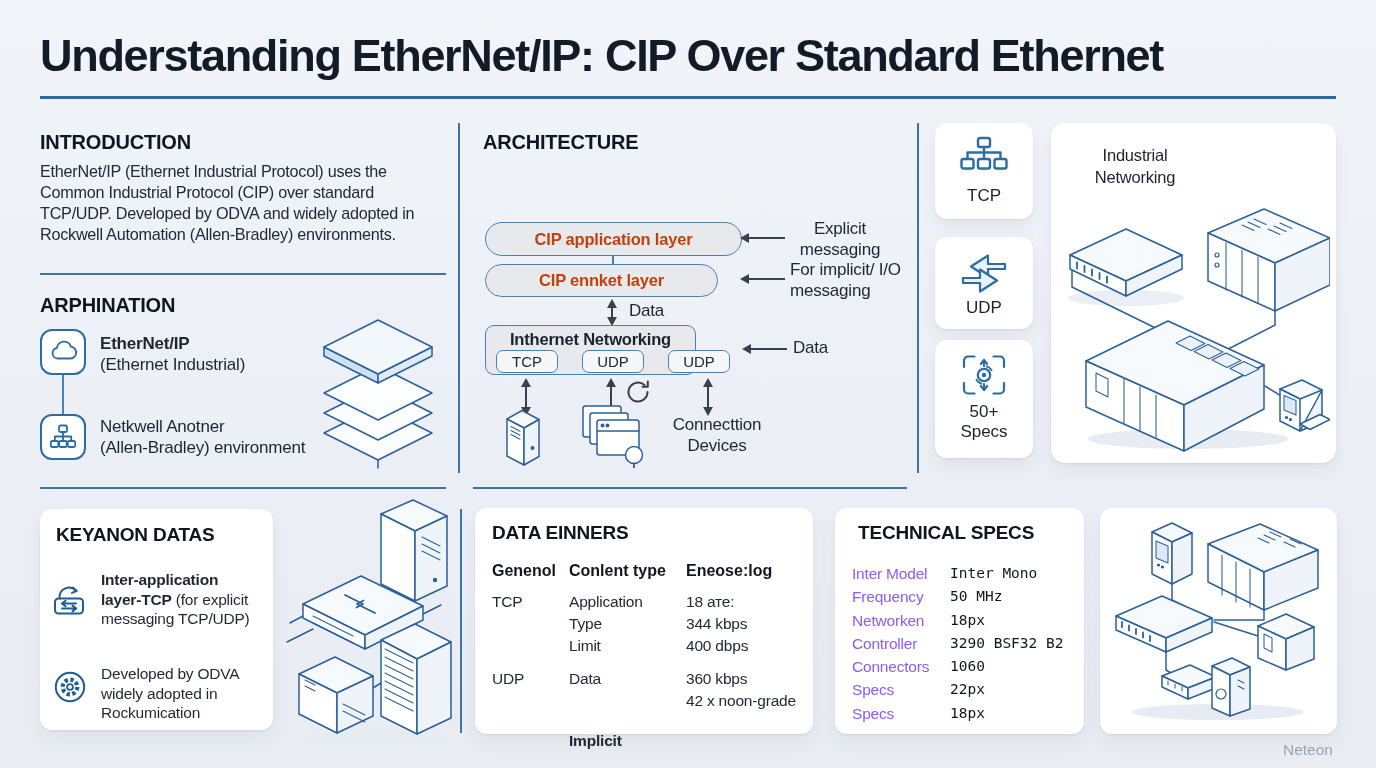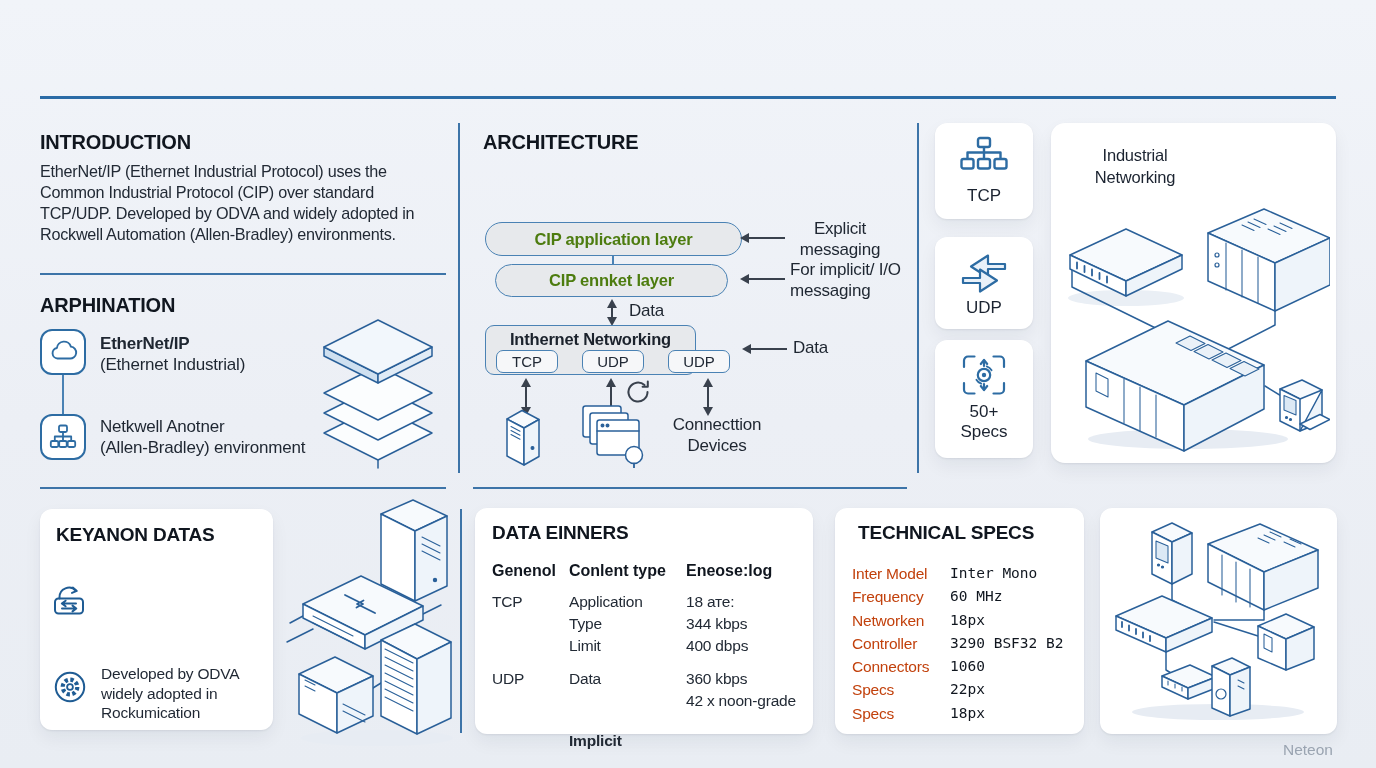--- a/index.html
+++ b/index.html
@@ -14,21 +14,21 @@
   .h-sec{font-size:20px;font-weight:800;letter-spacing:-.2px;color:#10161f;}
   .h-card{font-size:19px;font-weight:800;letter-spacing:-.2px;color:#10161f;}
   .body-text{font-size:16.2px;line-height:1.3;letter-spacing:-.25px;color:#222a35;}
   .card{position:absolute;background:#fff;border-radius:12px;
         box-shadow:0 1px 2px rgba(20,30,50,.08),0 8px 18px rgba(20,30,50,.06);}
   .icon-box{position:absolute;width:46px;height:46px;border:2.2px solid #2d6ca3;border-radius:12px;
             display:flex;align-items:center;justify-content:center;color:#2d6ca3;background:#fff;box-sizing:border-box;}
   .arp-text{position:absolute;font-size:17px;line-height:1.26;letter-spacing:-.2px;color:#1e2631;}
   .arp-text .t{font-weight:700;}
   .dbox{position:absolute;background:#e7e9ec;border:1.6px solid #4a82b4;border-radius:17px;
-        display:flex;align-items:center;justify-content:center;font-weight:700;font-size:16.5px;letter-spacing:-.2px;color:#4d7c0f;box-sizing:border-box;}
+        display:flex;align-items:center;justify-content:center;font-weight:700;font-size:16.5px;letter-spacing:-.2px;color:#c2410c;box-sizing:border-box;}
   .dbox3{position:absolute;background:#e7e9ec;border:1.6px solid #4a82b4;border-radius:9px;box-sizing:border-box;}
   .dbox3 .t3{text-align:center;margin-top:4px;font-weight:700;font-size:16.5px;letter-spacing:-.2px;color:#1b222c;}
   .chip{position:absolute;top:24px;width:62px;height:23px;background:#f6f7f9;border:1.5px solid #4a82b4;border-radius:7px;
         display:flex;align-items:center;justify-content:center;font-size:15px;color:#212935;box-sizing:border-box;}
   .conn{position:absolute;width:2px;background:#4a82b4;}
   .harrow{position:absolute;height:2.2px;background:#39414d;}
   .harrow::before{content:"";position:absolute;left:-8px;top:-4.2px;border-top:5.3px solid transparent;
                   border-bottom:5.3px solid transparent;border-right:9px solid #39414d;}
   .varrow{position:absolute;width:2.2px;background:#39414d;}
   .varrow::before{content:"";position:absolute;top:-8px;left:-4.2px;border-left:5.3px solid transparent;
@@ -38,35 +38,36 @@
   .dlabel{position:absolute;font-size:17px;line-height:1.22;letter-spacing:-.2px;color:#1e2631;}
   .proto-label{position:absolute;left:0;right:0;text-align:center;font-size:17px;font-weight:500;color:#1b2330;line-height:1.15;}
   .ind-label{position:absolute;font-size:16.5px;line-height:1.33;font-weight:500;color:#1b2330;text-align:center;letter-spacing:-.2px;}
   .ki-text{position:absolute;font-size:15.5px;line-height:1.27;letter-spacing:-.2px;color:#1f2733;}
   .ki-text b{font-weight:700;}
   .dt-grid{display:grid;grid-template-columns:77px 117px 1fr;}
   .dt-head{font-size:16px;font-weight:700;color:#10161f;white-space:nowrap;}
   .dt-cell{font-size:15.5px;color:#222a35;line-height:22px;white-space:nowrap;letter-spacing:-.2px;}
   .dt-cell.bold{font-weight:700;}
   .ts-grid{display:grid;grid-template-columns:98px 1fr;}
-  .ts-label{font-size:15.5px;color:#c2410c;line-height:23.3px;letter-spacing:-.2px;}
+  .ts-label{font-size:15.5px;color:#8b5cf6;line-height:23.3px;letter-spacing:-.2px;}
   .ts-value{font-family:"DejaVu Sans Mono",monospace;font-size:14.5px;color:#10161f;line-height:23.3px;white-space:nowrap;}
   .brand{position:absolute;font-size:15.5px;color:#9aa4b1;}
   svg{display:block;}
   .ill polygon,.ill path,.ill rect{stroke:#2a6099;stroke-width:1.5;stroke-linejoin:round;stroke-linecap:round;}
   .ill circle{stroke:#2a6099;stroke-width:1.2;}
   .ill .thin{stroke-width:1.05;}
   .ill .mid{stroke-width:1.8;}
   .ill .shadow{stroke:none;}
 </style>
 </head>
 <body>
 
 <div class="page">
 
+  <h1 class="abs title" style="left:40px;top:30px;">Understanding EtherNet/IP: CIP Over Standard Ethernet</h1>
   <div class="abs rule" style="left:40px;top:96px;width:1296px;"></div>
 
   <h2 class="abs h-sec" style="left:40px;top:131px;">INTRODUCTION</h2>
   <p class="abs body-text" style="left:40px;top:161px;width:400px;">EtherNet/IP (Ethernet Industrial Protocol) uses the Common Industrial Protocol (CIP) over standard TCP/UDP. Developed by ODVA and widely adopted in Rockwell Automation (Allen-Bradley) environments.</p>
   <div class="divider-h" style="left:40px;top:273px;width:406px;"></div>
 
   <h2 class="abs h-sec" style="left:40px;top:294px;">ARPHINATION</h2>
   <div class="icon-box" style="left:40px;top:329px;">
     <svg width="30" height="30" viewBox="0 0 30 30" fill="none" stroke="currentColor" stroke-width="1.9" stroke-linejoin="round" stroke-linecap="round">
       <path d="M9.5 21.5a5.3 5.3 0 0 1-.6-10.5 7.2 7.2 0 0 1 14-1.4 5.6 5.6 0 0 1-1.4 11.9Z"></path>
@@ -100,21 +101,21 @@
     <path d="M56 142v8" fill="none"></path>
   </svg>
 
   <div class="divider-v" style="left:458px;top:123px;height:350px;"></div>
 
   <h2 class="abs h-sec" style="left:483px;top:131px;">ARCHITECTURE</h2>
 
   <div class="abs" style="left:483px;top:218px;width:440px;height:256px;">
     <div class="dbox" style="left:2px;top:4px;width:257px;height:34px;">CIP application layer</div>
     <div class="conn" style="left:129px;top:38px;height:8px;"></div>
-    <div class="dbox" style="left:12px;top:46px;width:233px;height:33px;">CIP ennket layer</div>
+    <div class="dbox" style="left:2px;top:46px;width:233px;height:33px;">CIP ennket layer</div>
 
     <div class="varrow" style="left:128px;top:89px;height:11px;"></div>
     <div class="dlabel" style="left:146px;top:83px;">Data</div>
 
     <div class="dbox3" style="left:2px;top:107px;width:211px;height:50px;">
       <div class="t3">Inthernet Networking</div>
       <div class="chip" style="left:10px;">TCP</div>
       <div class="chip" style="left:96px;">UDP</div>
       <div class="chip" style="left:182px;">UDP</div>
     </div>
@@ -232,20 +233,24 @@
 
   <div class="card" style="left:40px;top:509px;width:233px;height:221px;">
     <h3 class="abs h-card" style="left:16px;top:15px;">KEYANON DATAS</h3>
     <svg class="abs" style="left:10px;top:74px;" width="40" height="40" viewBox="0 0 40 40" fill="none" stroke="#1f5c94" stroke-width="2" stroke-linecap="round" stroke-linejoin="round">
       <rect x="5" y="15.5" width="28" height="15" rx="3.5"></rect>
       <path d="M9.5 15.5v-1.2a9.5 9.5 0 0 1 16.4-6.6"></path>
       <path d="M22.8 4.6l4 3.3-4.8 2"></path>
       <path d="M12 25.5h13.5M22.5 22.6l3.8 2.9-3.8 2.9"></path>
       <path d="M26 20.5H12.5M15.6 17.7l-3.8 2.8 3.8 2.8"></path>
     </svg>
+    <div class="ki-text" style="left:61px;top:61px;width:155px;">
+      <b>Inter-application layer-TCP</b>
+      <span>(for explicit messaging TCP/UDP)</span>
+    </div>
     <svg class="abs" style="left:10px;top:158px;" width="40" height="40" viewBox="0 0 40 40" fill="none" stroke="#1f5c94">
       <circle cx="20" cy="20" r="14.2" stroke-width="2"></circle>
       <circle cx="20" cy="20" r="7.3" stroke-width="4.2" stroke-dasharray="3.3 2.45"></circle>
       <circle cx="20" cy="20" r="2.9" fill="#fff" stroke-width="1.8"></circle>
     </svg>
     <div class="ki-text" style="left:61px;top:155px;width:158px;">
       <b></b>
       <span>Developed by ODVA widely adopted in Rockumication</span>
     </div>
   </div>
@@ -300,21 +305,21 @@
       </div>
     </div>
   </div>
 
   <div class="card" style="left:835px;top:508px;width:249px;height:226px;">
     <h3 class="abs h-card" style="left:23px;top:14px;">TECHNICAL SPECS</h3>
     <div class="abs ts-grid" style="left:17px;top:54px;width:215px;">
       <span class="ts-label">Inter Model</span>
       <span class="ts-value">Inter Mono</span>
       <span class="ts-label">Frequency</span>
-      <span class="ts-value">60 MHz</span>
+      <span class="ts-value">50 MHz</span>
       <span class="ts-label">Networken</span>
       <span class="ts-value">18px</span>
       <span class="ts-label">Controller</span>
       <span class="ts-value">3290 BSF32 B2</span>
       <span class="ts-label">Connectors</span>
       <span class="ts-value">1060</span>
       <span class="ts-label">Specs</span>
       <span class="ts-value">22px</span>
       <span class="ts-label">Specs</span>
       <span class="ts-value">18px</span>

